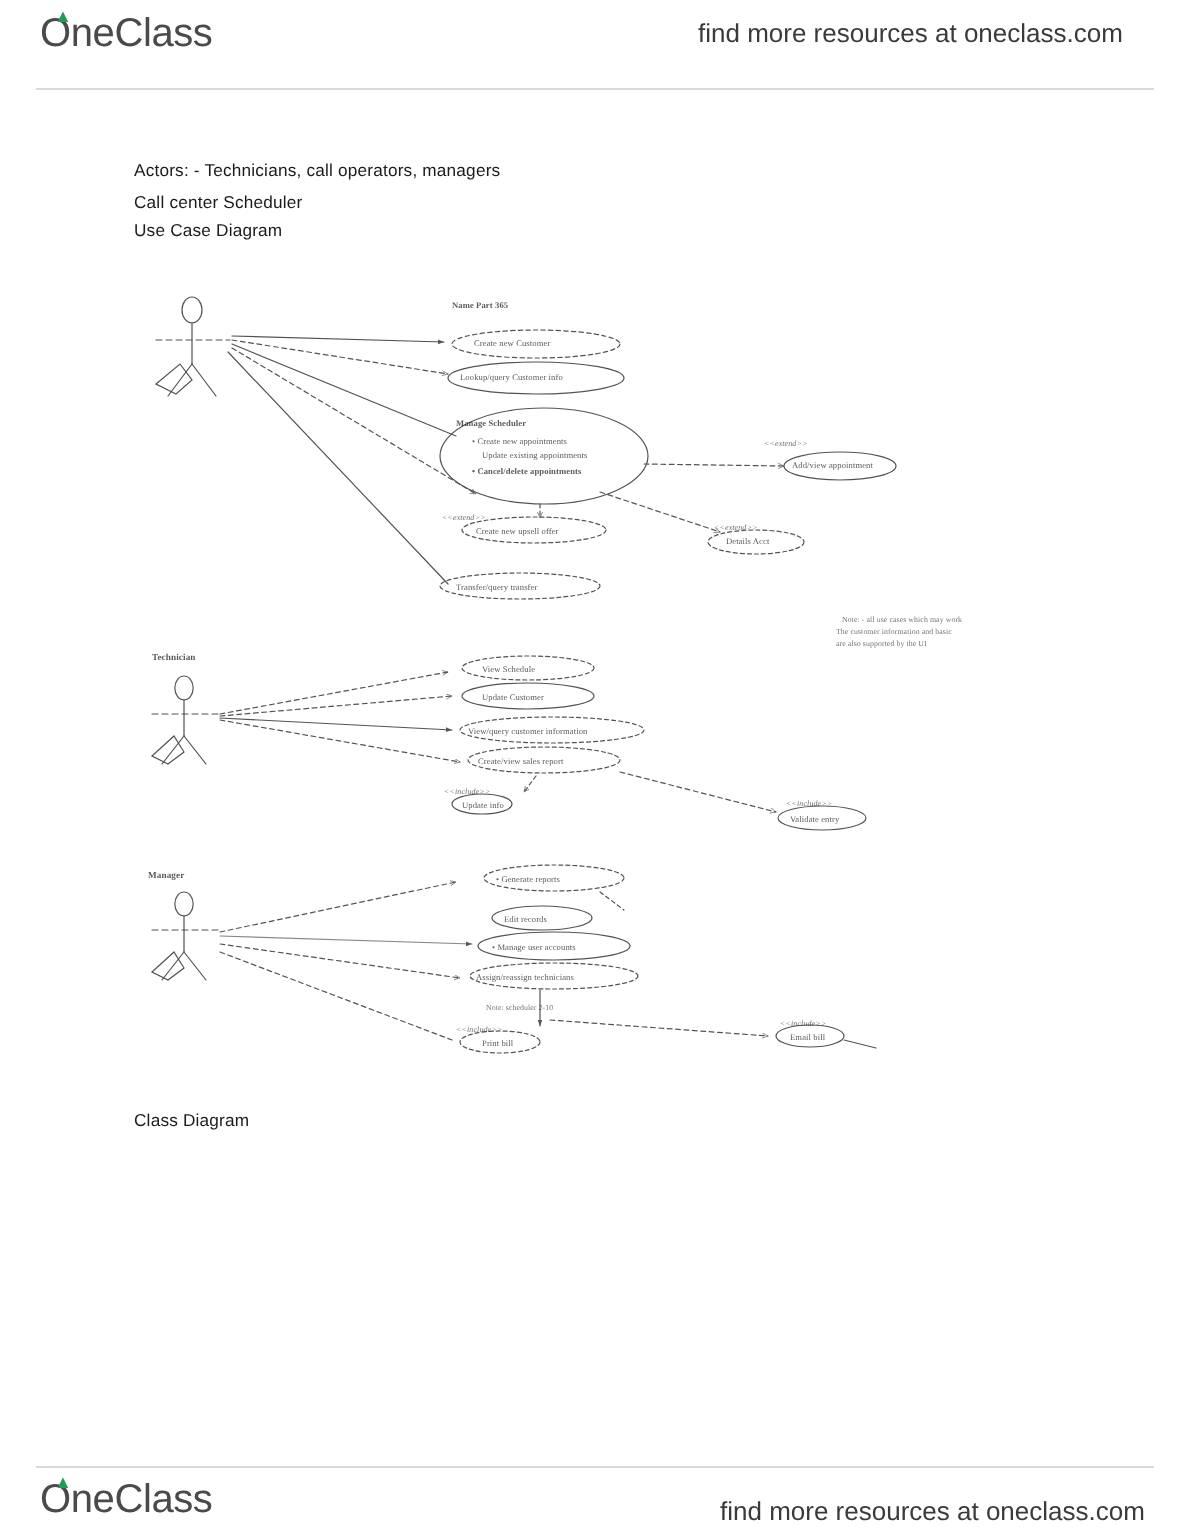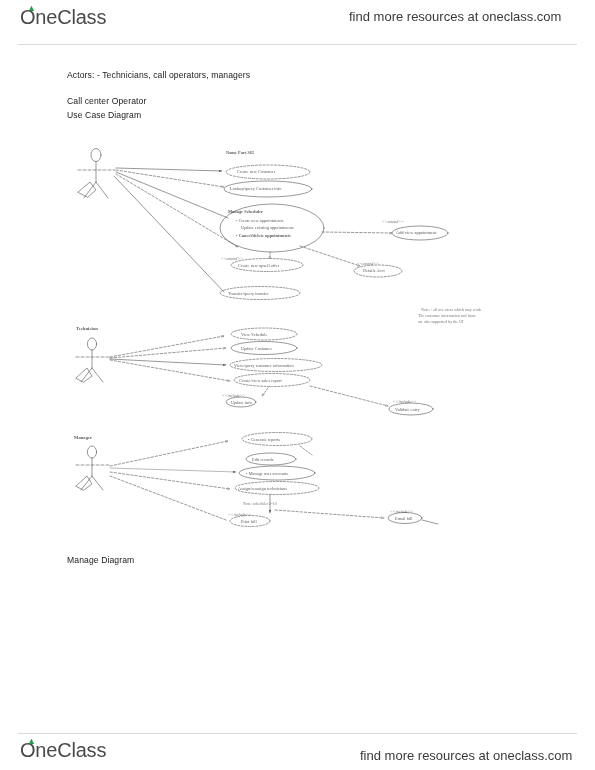--- a/index.html
+++ b/index.html
@@ -64,21 +64,21 @@
   #promo-bottom { left: 360px; top: 748px; }
 
   
   .doctext {
     position: absolute;
     font-size: 8.6px;
     color: #1b1b1b;
     white-space: nowrap;
     letter-spacing: 0.1px;
   }
-  #actors-line { left: 67px; top: 70px; }
+  #actors-line { left: 67px; top: 80px; }
   #cco-line { left: 67px; top: 96px; }
   #ucd-line { left: 67px; top: 110px; }
   #class-diagram-line { left: 67px; top: 555px; }
 
   
   #diagram {
     position: absolute;
     left: 0; top: 0;
     width: 595px; height: 770px;
     pointer-events: none;
@@ -118,23 +118,23 @@
   </div>
   <div class="promo" id="promo-top">find more resources at oneclass.com</div>
 
   <div class="brand" id="brand-bottom">
     <span class="leaf">▲</span>
     <span>OneClass</span>
   </div>
   <div class="promo" id="promo-bottom">find more resources at oneclass.com</div>
 
   <div class="doctext" id="actors-line">Actors: - Technicians, call operators, managers</div>
-  <div class="doctext" id="cco-line">Call center Operator</div>
+  <div class="doctext" id="cco-line">Call center Scheduler</div>
   <div class="doctext" id="ucd-line">Use Case Diagram</div>
-  <div class="doctext" id="class-diagram-line">Manage Diagram</div>
+  <div class="doctext" id="class-diagram-line">Class Diagram</div>
 
   <div id="diagram">
     <svg width="595" height="770" viewBox="0 0 595 770" xmlns="http://www.w3.org/2000/svg">
       <defs>
         <marker id="arrowOpen" markerWidth="6" markerHeight="6" refX="5" refY="2.2" orient="auto">
           <path d="M0,0 L5,2.2 L0,4.4" fill="none" stroke="#333" stroke-width="0.55"></path>
         </marker>
         <marker id="arrowSolid" markerWidth="6" markerHeight="6" refX="5" refY="2" orient="auto">
           <path d="M0,0 L5,2 L0,4 z" fill="#333"></path>
         </marker>

